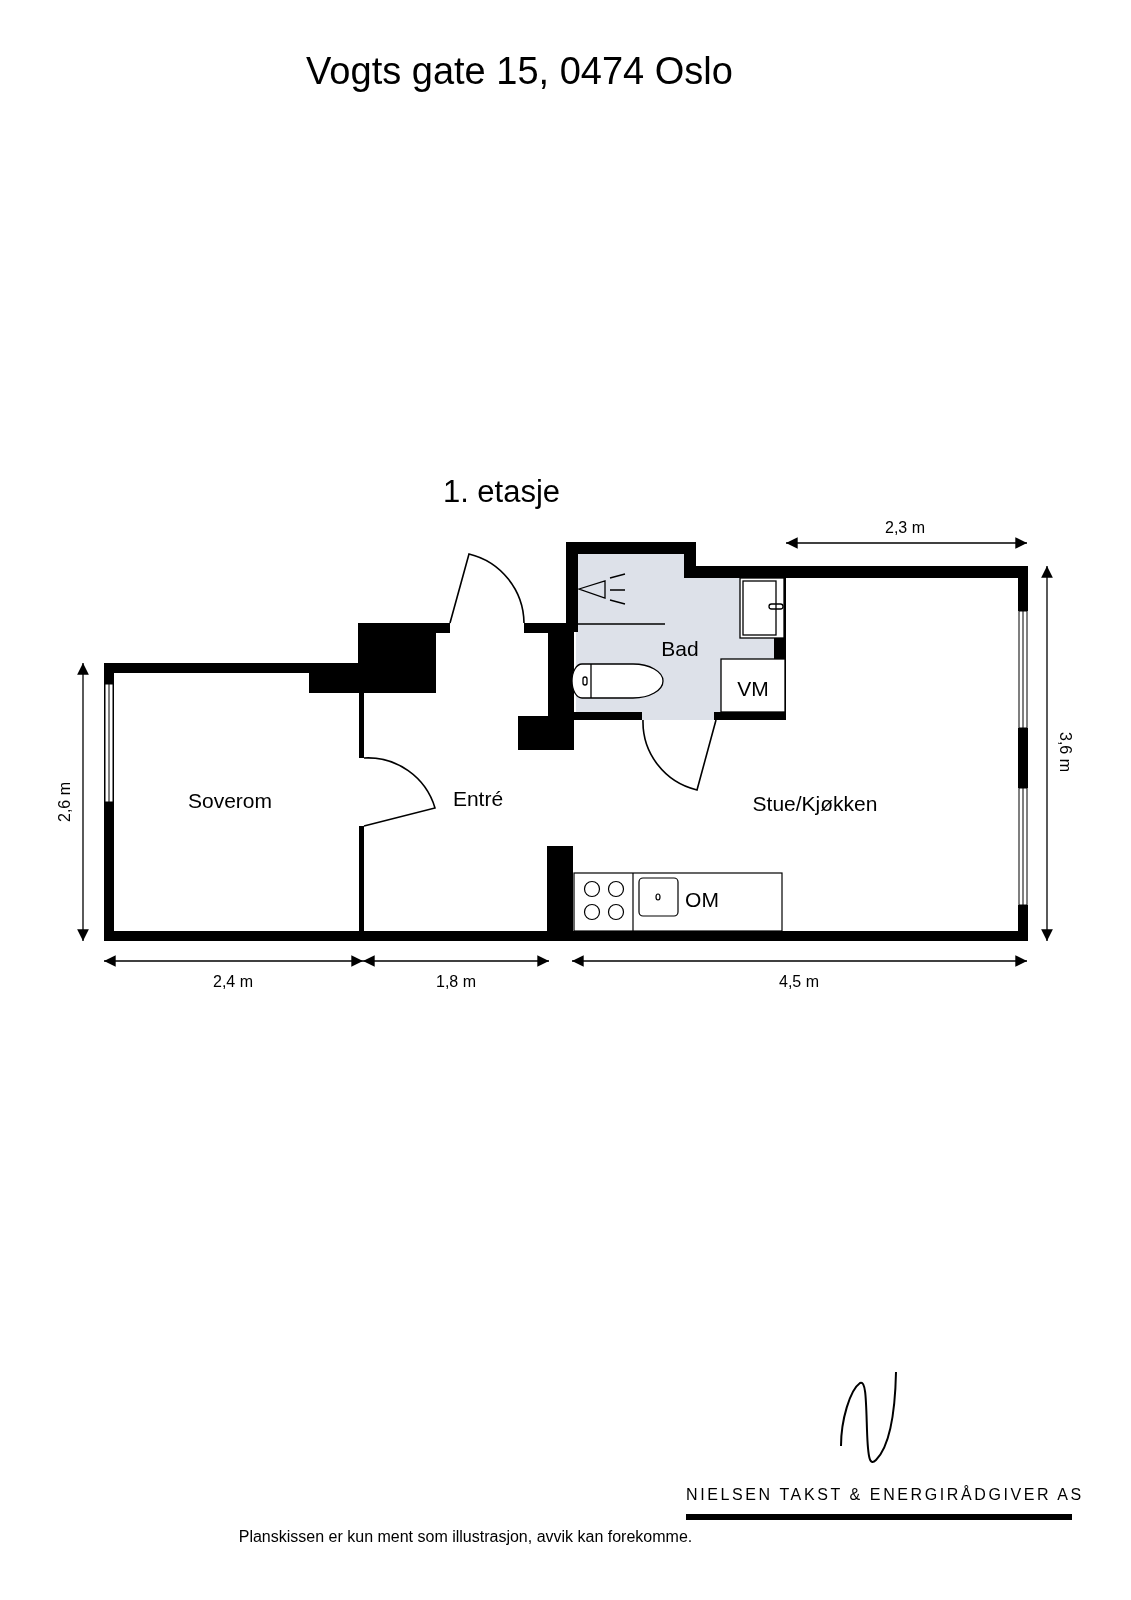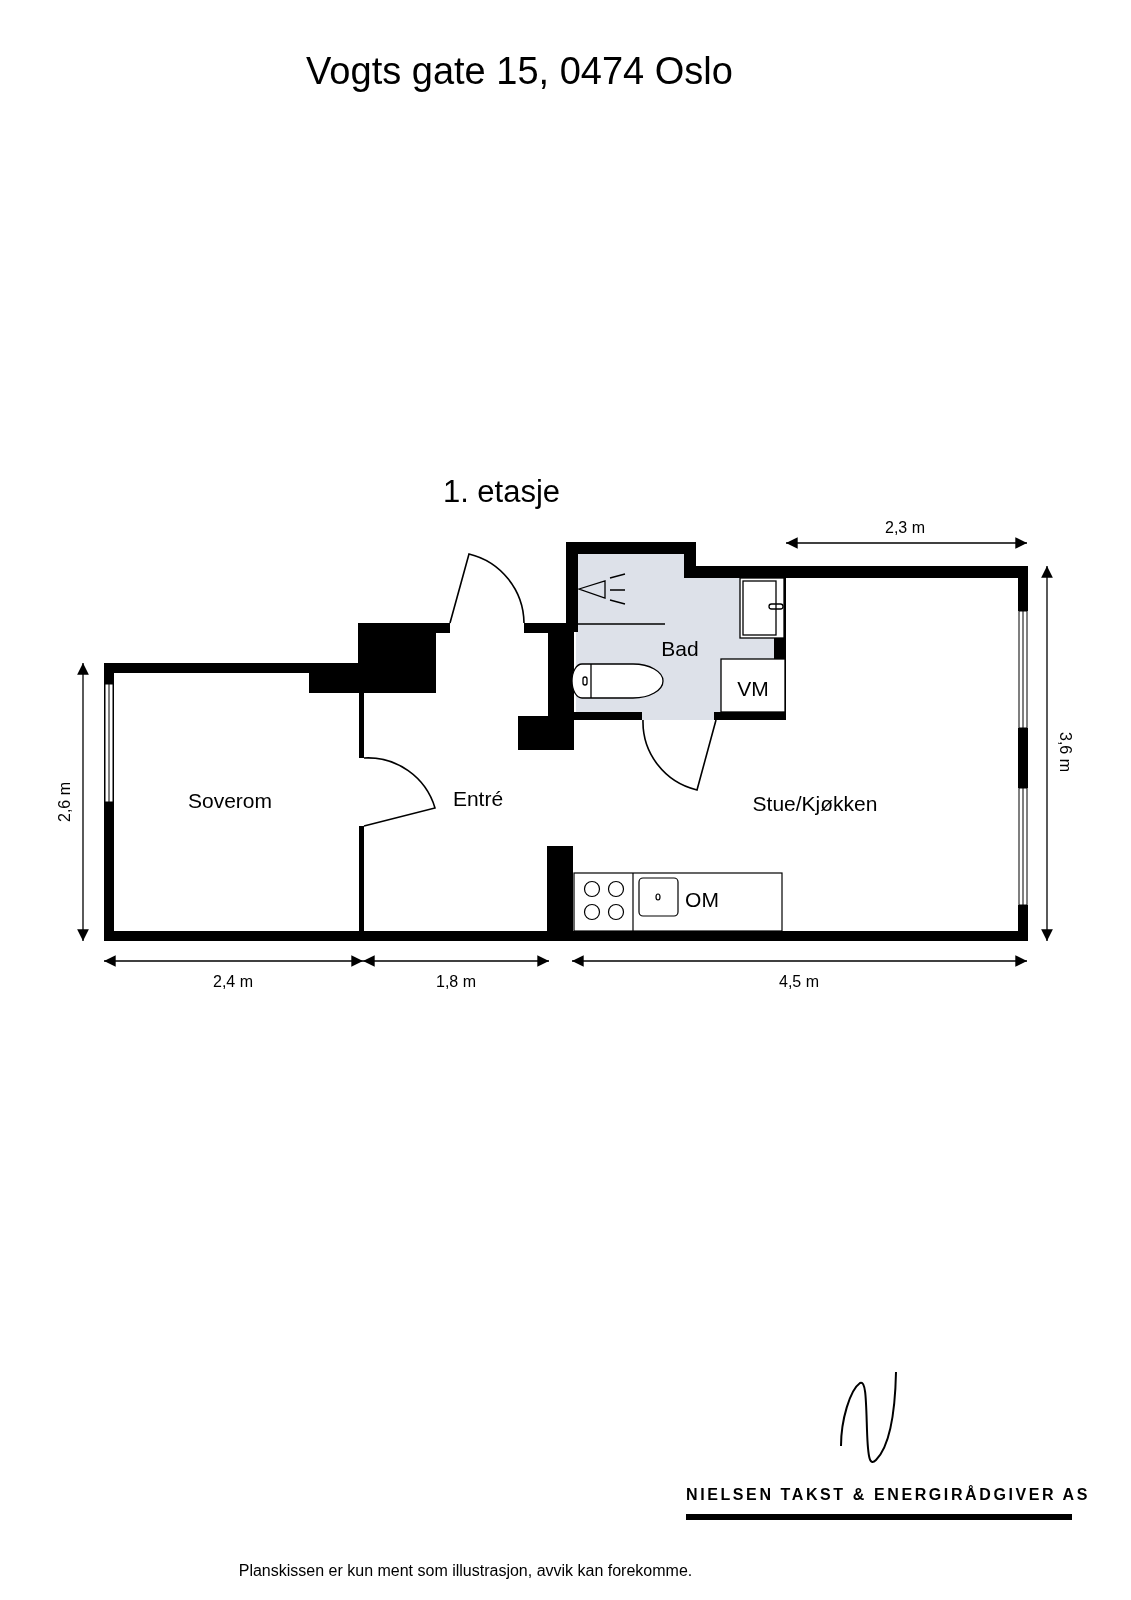--- a/index.html
+++ b/index.html
@@ -2,23 +2,23 @@
 <html><head>
 <meta charset="utf-8">
 <style>
   html, body { margin: 0; padding: 0; background: #ffffff; }
   body { width: 1131px; height: 1600px; position: relative; overflow: hidden; font-family: "Liberation Sans", sans-serif; color: #000; }
   .title { position: absolute; left: 0; width: 1039px; top: 50px; text-align: center; font-size: 38px; }
   .floor-title { position: absolute; left: 0; width: 1003px; top: 474px; text-align: center; font-size: 31px; }
   svg.plan { position: absolute; left: 0; top: 0; }
   .room-label { font-family: "Liberation Sans", sans-serif; font-size: 21px; fill: #000; }
   .dim-label { font-family: "Liberation Sans", sans-serif; font-size: 16px; fill: #000; }
-  .company { position: absolute; left: 686px; top: 1486px; font-size: 16px; font-weight: bold; letter-spacing: 2.6px; }
+  .company { position: absolute; left: 686px; top: 1486px; font-size: 16px; font-weight: normal; letter-spacing: 2.6px; }
   .company-bar { position: absolute; left: 686px; top: 1514px; width: 386px; height: 6px; background: #000; }
-  .disclaimer { position: absolute; left: 0; width: 931px; top: 1528px; text-align: center; font-size: 16px; margin-top: 34px; }
+  .disclaimer { position: absolute; left: 0; width: 931px; top: 1528px; text-align: center; font-size: 16px; }
 </style>
 </head>
 <body>
 
 <div class="title">Vogts gate 15, 0474 Oslo</div>
 <div class="floor-title">1. etasje</div>
 
 <svg class="plan" width="1131" height="1600" viewBox="0 0 1131 1600" xmlns="http://www.w3.org/2000/svg">
   <defs>
     <marker id="arr" viewBox="0 0 10 10" refX="10" refY="5" markerWidth="9" markerHeight="9" orient="auto-start-reverse">

